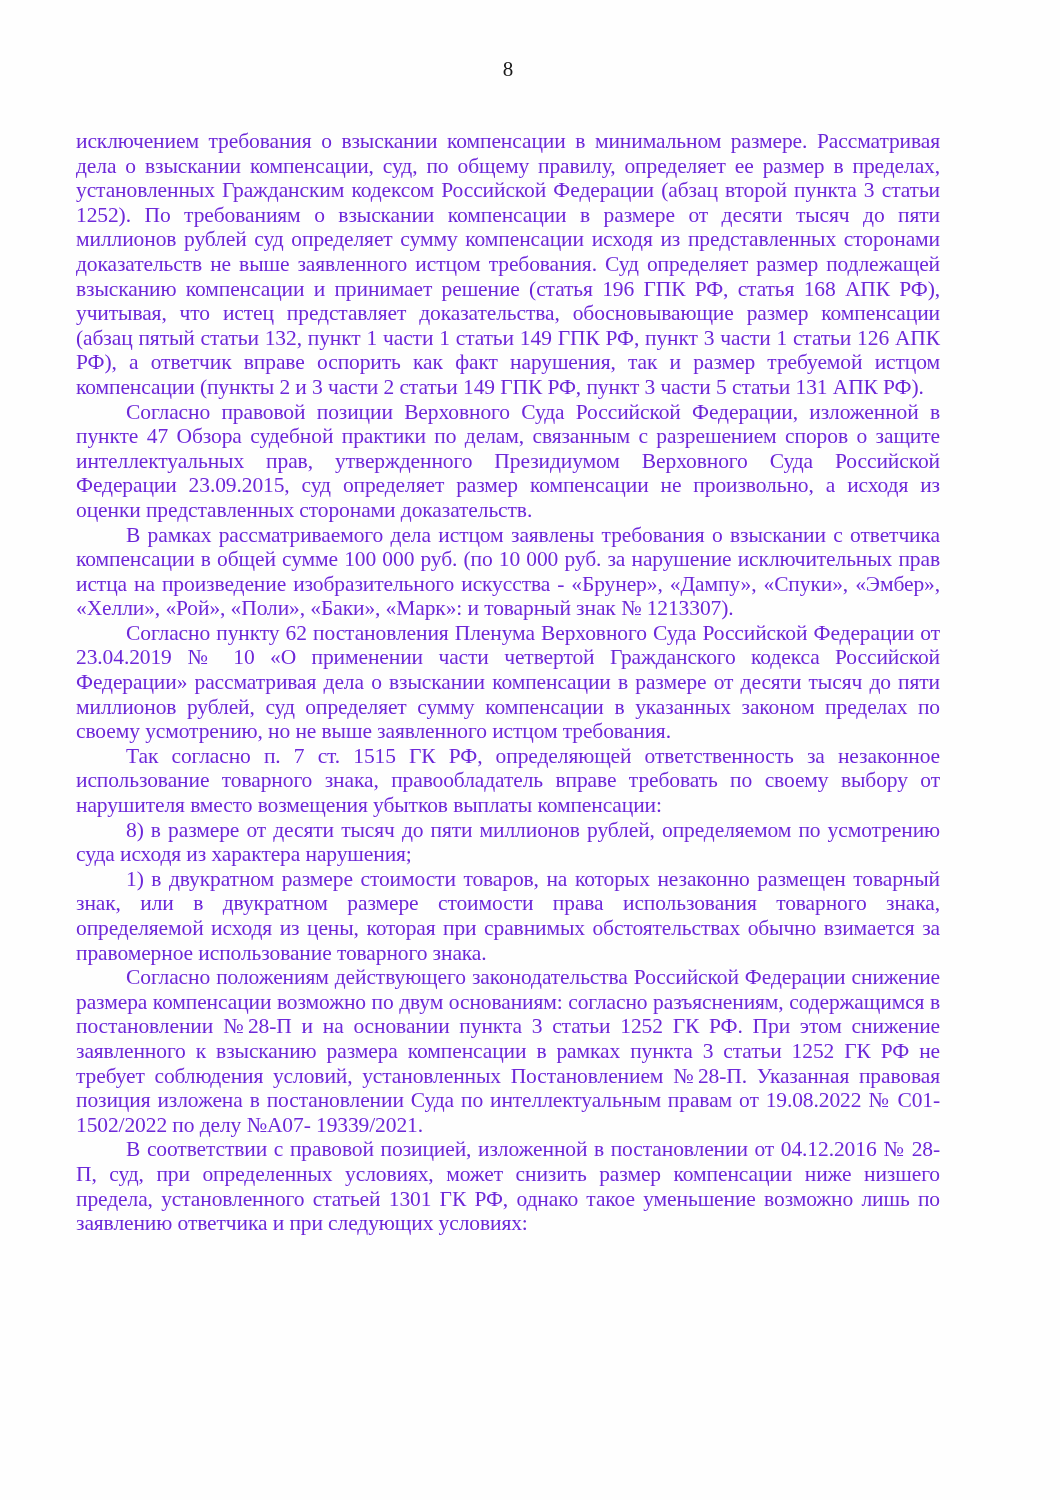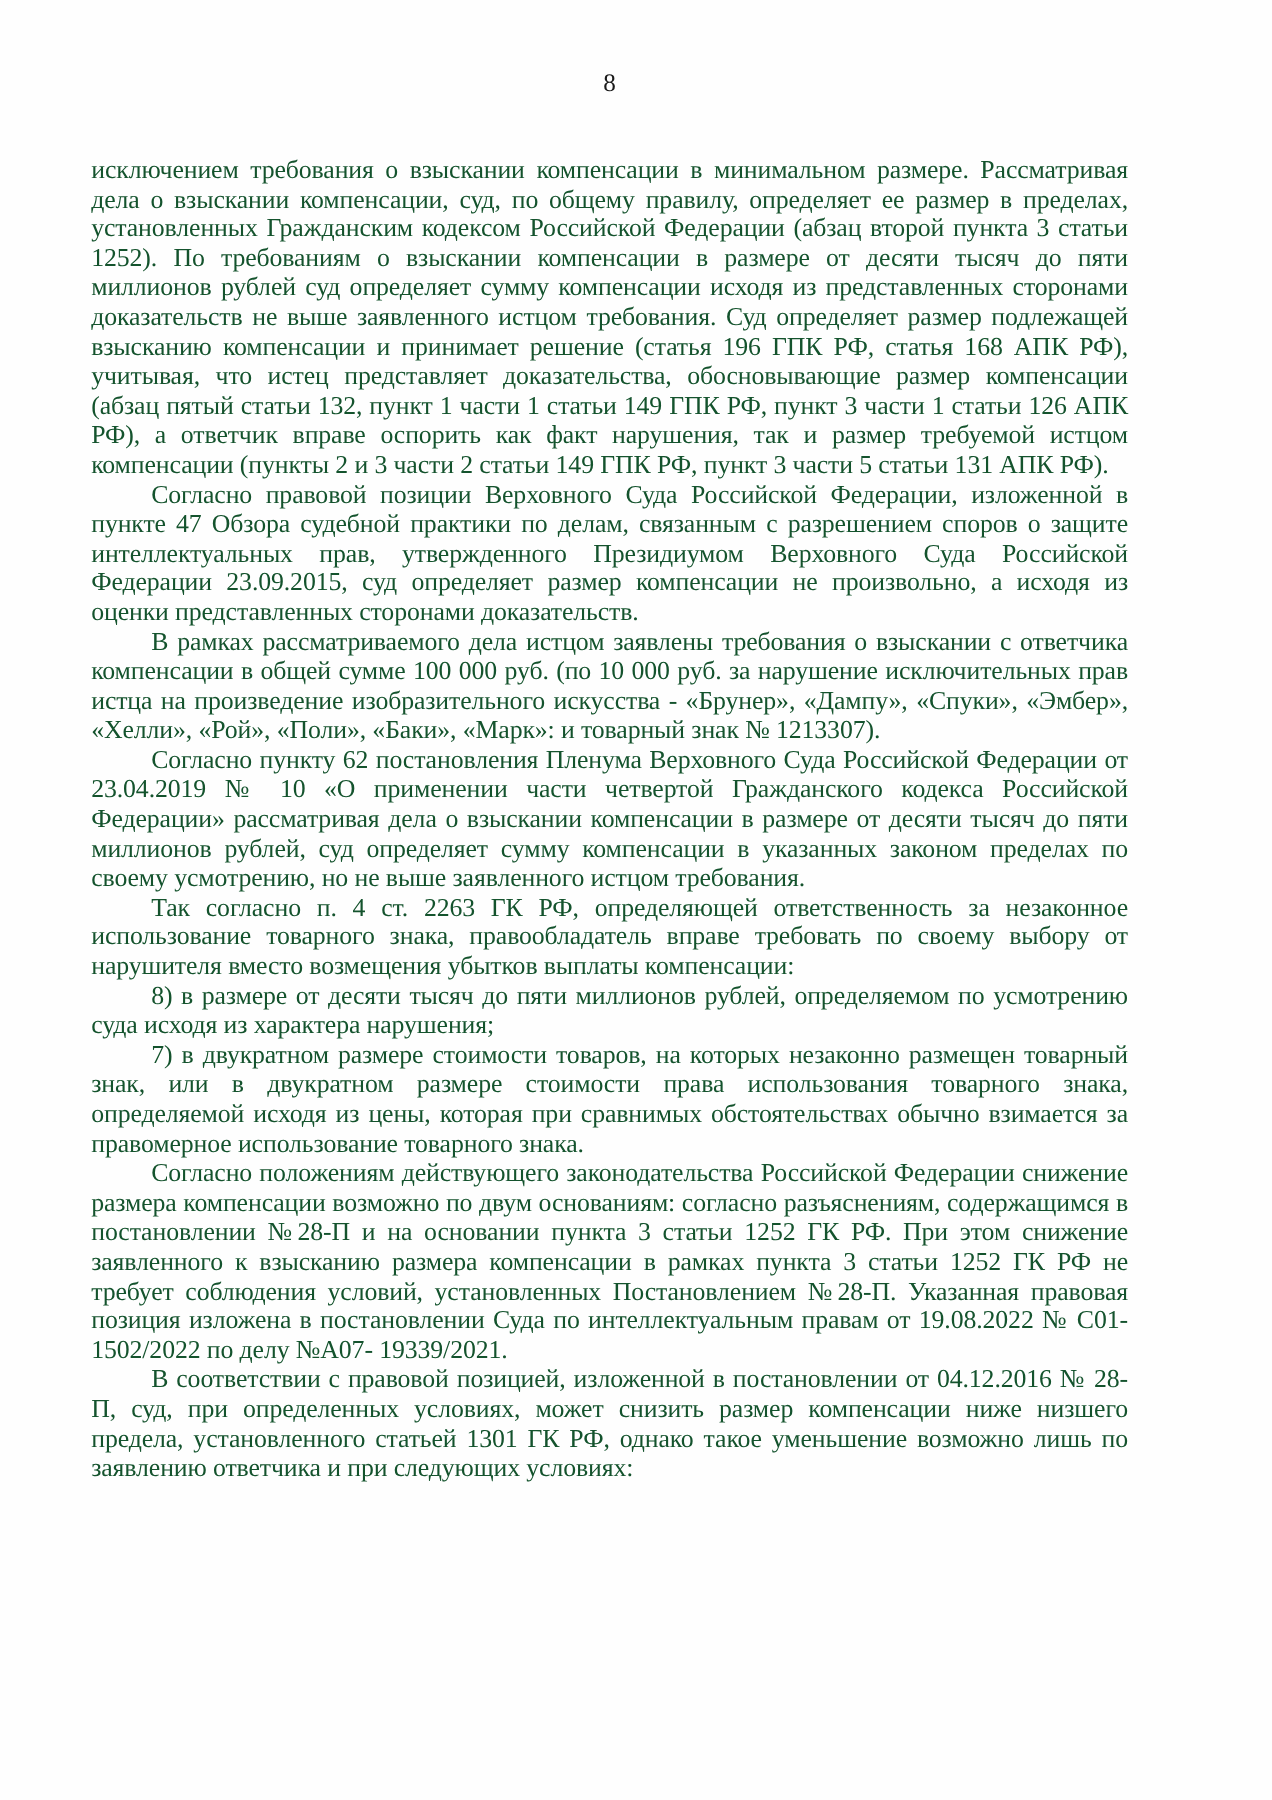--- a/index.html
+++ b/index.html
@@ -28,21 +28,21 @@
   }
   .text-body {
     position: absolute;
     top: 129px;
     left: 76px;
     width: 864px;
     font-size: 21.5px;
     line-height: 24.6px;
     letter-spacing: -0.1px;
     text-align: justify;
-    color: #14532d;
+    color: #6d28d9;
   }
   .text-body p {
     margin: 0;
     padding: 0;
     text-indent: 50px;
   }
   .text-body p.continuation {
     text-indent: 0;
   }
 </style>
@@ -51,20 +51,20 @@
 
 <div class="page">
 
   <div class="page-number">8</div>
 
   <div class="text-body">
     <p class="continuation">исключением требования о взыскании компенсации в минимальном размере. Рассматривая дела о взыскании компенсации, суд, по общему правилу, определяет ее размер в пределах, установленных Гражданским кодексом Российской Федерации (абзац второй пункта 3 статьи 1252). По требованиям о взыскании компенсации в размере от десяти тысяч до пяти миллионов рублей суд определяет сумму компенсации исходя из представленных сторонами доказательств не выше заявленного истцом требования. Суд определяет размер подлежащей взысканию компенсации и принимает решение (статья 196 ГПК РФ, статья 168 АПК РФ), учитывая, что истец представляет доказательства, обосновывающие размер компенсации (абзац пятый статьи 132, пункт 1 части 1 статьи 149 ГПК РФ, пункт 3 части 1 статьи 126 АПК РФ), а ответчик вправе оспорить как факт нарушения, так и размер требуемой истцом компенсации (пункты 2 и 3 части 2 статьи 149 ГПК РФ, пункт 3 части 5 статьи 131 АПК РФ).</p>
     <p>Согласно правовой позиции Верховного Суда Российской Федерации, изложенной в пункте 47 Обзора судебной практики по делам, связанным с разрешением споров о защите интеллектуальных прав, утвержденного Президиумом Верховного Суда Российской Федерации 23.09.2015, суд определяет размер компенсации не произвольно, а исходя из оценки представленных сторонами доказательств.</p>
     <p>В рамках рассматриваемого дела истцом заявлены требования о взыскании с ответчика компенсации в общей сумме 100 000 руб. (по 10 000 руб. за нарушение исключительных прав истца на произведение изобразительного искусства - «Брунер», «Дампу», «Спуки», «Эмбер», «Хелли», «Рой», «Поли», «Баки», «Марк»: и товарный знак № 1213307).</p>
     <p>Согласно пункту 62 постановления Пленума Верховного Суда Российской Федерации от 23.04.2019 № 10 «О применении части четвертой Гражданского кодекса Российской Федерации» рассматривая дела о взыскании компенсации в размере от десяти тысяч до пяти миллионов рублей, суд определяет сумму компенсации в указанных законом пределах по своему усмотрению, но не выше заявленного истцом требования.</p>
-    <p>Так согласно п. 4 ст. 2263 ГК РФ, определяющей ответственность за незаконное использование товарного знака, правообладатель вправе требовать по своему выбору от нарушителя вместо возмещения убытков выплаты компенсации:</p>
+    <p>Так согласно п. 7 ст. 1515 ГК РФ, определяющей ответственность за незаконное использование товарного знака, правообладатель вправе требовать по своему выбору от нарушителя вместо возмещения убытков выплаты компенсации:</p>
     <p>8) в размере от десяти тысяч до пяти миллионов рублей, определяемом по усмотрению суда исходя из характера нарушения;</p>
-    <p>7) в двукратном размере стоимости товаров, на которых незаконно размещен товарный знак, или в двукратном размере стоимости права использования товарного знака, определяемой исходя из цены, которая при сравнимых обстоятельствах обычно взимается за правомерное использование товарного знака.</p>
+    <p>1) в двукратном размере стоимости товаров, на которых незаконно размещен товарный знак, или в двукратном размере стоимости права использования товарного знака, определяемой исходя из цены, которая при сравнимых обстоятельствах обычно взимается за правомерное использование товарного знака.</p>
     <p>Согласно положениям действующего законодательства Российской Федерации снижение размера компенсации возможно по двум основаниям: согласно разъяснениям, содержащимся в постановлении №28-П и на основании пункта 3 статьи 1252 ГК РФ. При этом снижение заявленного к взысканию размера компенсации в рамках пункта 3 статьи 1252 ГК РФ не требует соблюдения условий, установленных Постановлением №28-П. Указанная правовая позиция изложена в постановлении Суда по интеллектуальным правам от 19.08.2022 № С01-1502/2022 по делу №А07- 19339/2021.</p>
     <p>В соответствии с правовой позицией, изложенной в постановлении от 04.12.2016 № 28-П, суд, при определенных условиях, может снизить размер компенсации ниже низшего предела, установленного статьей 1301 ГК РФ, однако такое уменьшение возможно лишь по заявлению ответчика и при следующих условиях:</p>
   </div>
 
 </div>
 
 </body></html>

